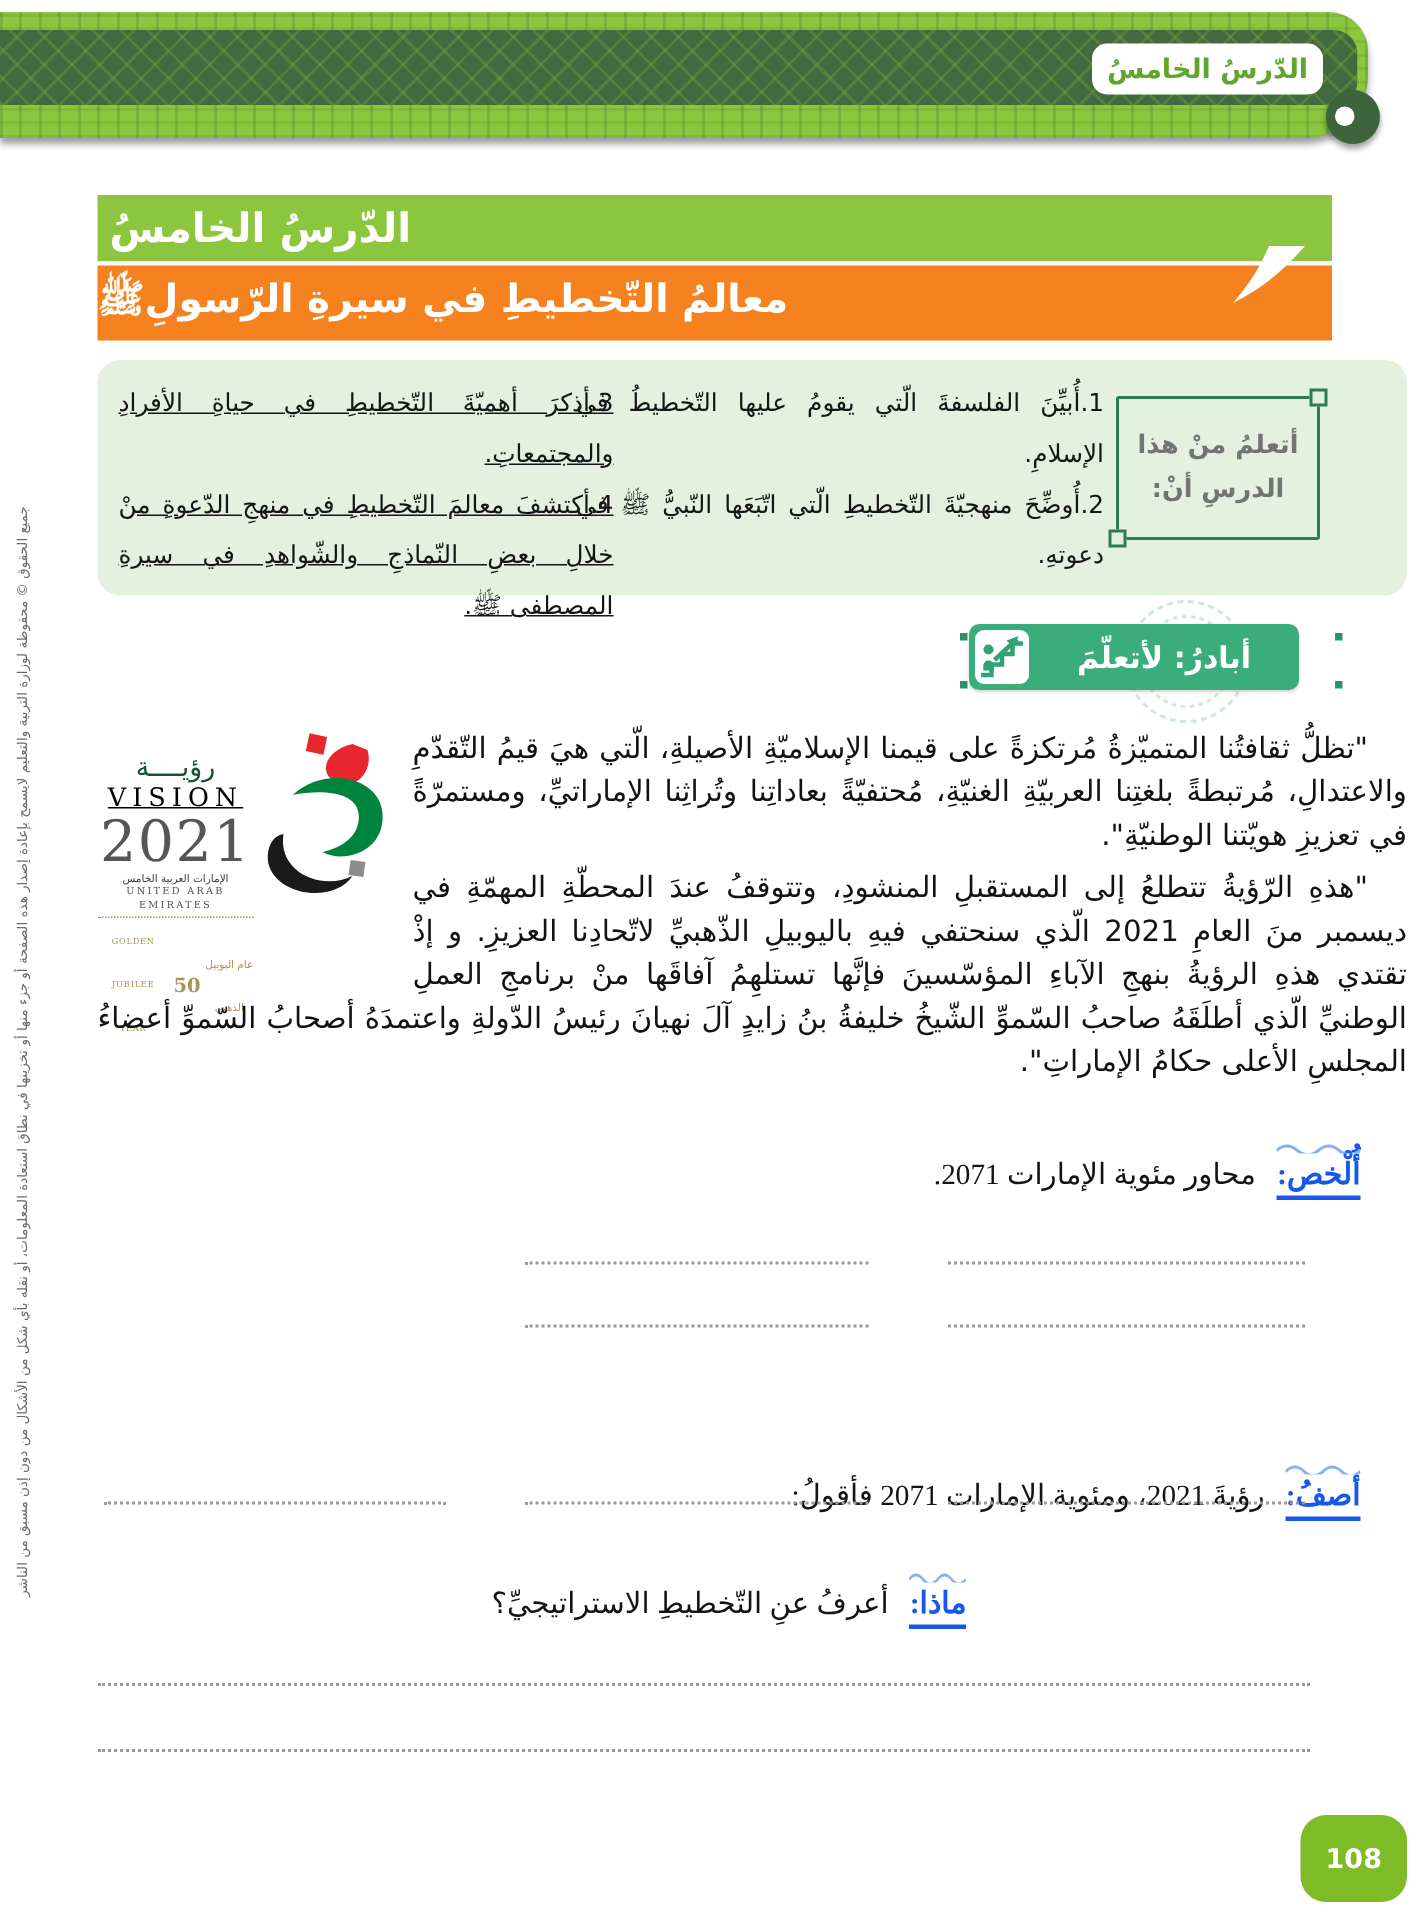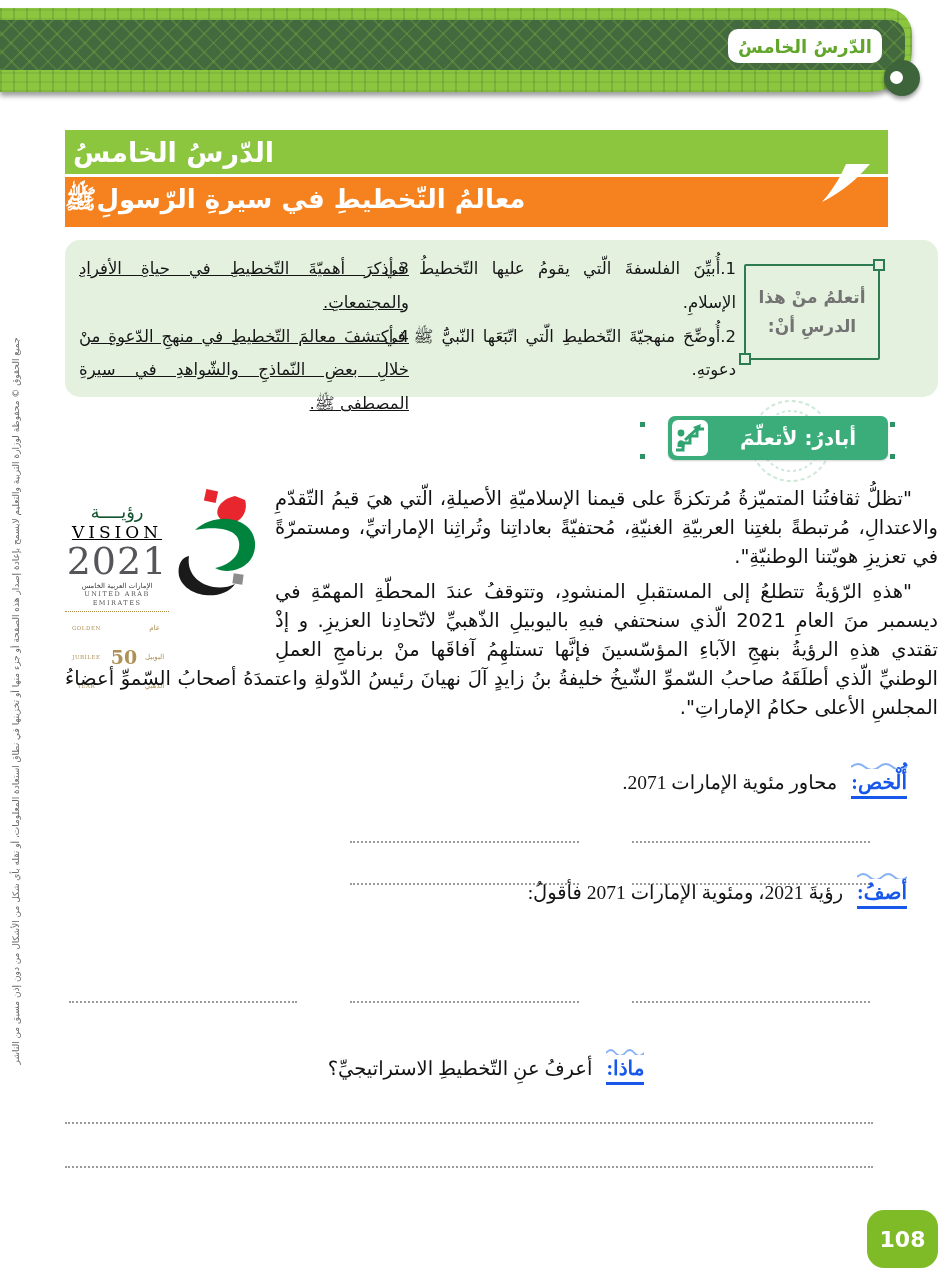--- a/index.html
+++ b/index.html
@@ -49,60 +49,60 @@
   .obj-col{position:absolute;top:12px;font-size:16.5px;line-height:2.05;color:#151515;text-align:justify;}
   .obj-col .oitem{margin:0;}
   .col-a{right:202px;width:352px;}
   .col-b{left:14px;width:330px;text-decoration:underline;}
   .onum{font-weight:normal;}
 
   
   .activity{position:absolute;left:628px;top:404px;width:292px;height:72px;}
   .mandala{position:absolute;left:118px;top:-8px;z-index:0;}
   .act-sq{position:absolute;width:5px;height:5px;background:#2D9367;z-index:2;}
-  .badge{position:absolute;left:40px;top:12px;width:220px;height:44px;background:#3BAD7B;border-radius:7px;
+  .badge{position:absolute;left:18px;top:12px;width:220px;height:44px;background:#3BAD7B;border-radius:7px;
     z-index:1;display:flex;direction:ltr;align-items:center;box-shadow:0 1px 2px rgba(0,0,0,.18);}
   .badge-icon{width:36px;height:36px;background:#fff;border-radius:6px;margin-left:4px;flex:0 0 auto;}
   .badge-label{flex:1;text-align:center;color:#fff;font-weight:bold;font-size:20px;direction:rtl;}
 
   
   .passage{position:absolute;left:65px;top:484px;width:873px;font-size:19.5px;line-height:29px;
     color:#121212;text-align:justify;font-family:"DejaVu Serif","DejaVu Sans",serif;}
   .passage p{margin:0;text-indent:26px;font-family:"DejaVu Sans",sans-serif;}
   .passage p + p{margin-top:6px;}
   .vlogo{float:left;width:196px;height:150px;margin:4px 0 6px 0;margin-left:0;margin-right:14px;
     direction:ltr;display:flex;align-items:flex-start;}
   .vtext{width:104px;text-align:center;padding-top:14px;}
   .v-ar{color:#14532d;font-weight:normal;font-size:18px;line-height:1.1;}
   .v-en{color:#000000;font-size:17px;letter-spacing:4px;line-height:1.2;text-decoration:underline;}
   .v-year{color:#55565A;font-size:38px;line-height:1.05;letter-spacing:1px;}
   .v-uae-ar{color:#3a3a3a;font-size:7px;line-height:1.2;}
   .v-uae-en{color:#555;font-size:6.5px;letter-spacing:1.5px;line-height:1.3;}
   .v-jub{border-top:1px dotted #B09045;margin-top:4px;padding-top:2px;display:flex;align-items:center;
     justify-content:center;gap:3px;color:#AD9157;}
   .v-jub .je{font-size:5.5px;letter-spacing:.5px;}
-  .v-jub .jn{font-size:19px;font-weight:bold;}
+  .v-jub .jn{font-size:13px;font-weight:bold;}
   .v-jub .ja{font-size:7px;}
   .vcal{width:88px;height:118px;}
 
   
   .task{position:absolute;left:65px;width:842px;text-align:right;font-family:Liberation Serif, serif;}
-  .t1{top:770px;} .t2{top:880px;} .t3{top:1056px;text-align:center;}
+  .t1{top:770px;} .t2{top:984px;} .t3{top:1056px;text-align:center;}
   .tlabel{position:relative;display:inline-block;color:#1757EA;font-weight:bold;font-size:20px;
     border-bottom:3px solid #1757EA;padding-bottom:2px;margin-left:10px;}
   .tlabel svg{position:absolute;top:-9px;right:0;width:100%;height:8px;}
   .tprompt{font-size:19.5px;color:#141414;}
 
   
   .dotline{position:absolute;height:0;border-bottom:2.5px dotted #9a9a9a;}
 
   
   .pagenum{position:absolute;left:867px;top:1210px;width:71px;height:58px;background:#7EBB27;
     border-radius:17px;display:flex;align-items:center;justify-content:center;
-    color:#fff;font-size:22px;font-weight:bold;}
+    color:#fff;font-size:18px;font-weight:bold;}
 </style>
 </head>
 <body>
 
 <div class="page">
 
   <div class="copyright">جميع الحقوق © محفوظة لوزارة التربية والتعليم لايسمح بإعادة إصدار هذه الصفحة أو جزء منها أو تخزينها في نطاق استعادة المعلومات، أو نقله بأي شكل من الأشكال من دون إذن مسبق من الناشر</div>
 
   <div class="banner">
     <div class="banner-dark"></div>

